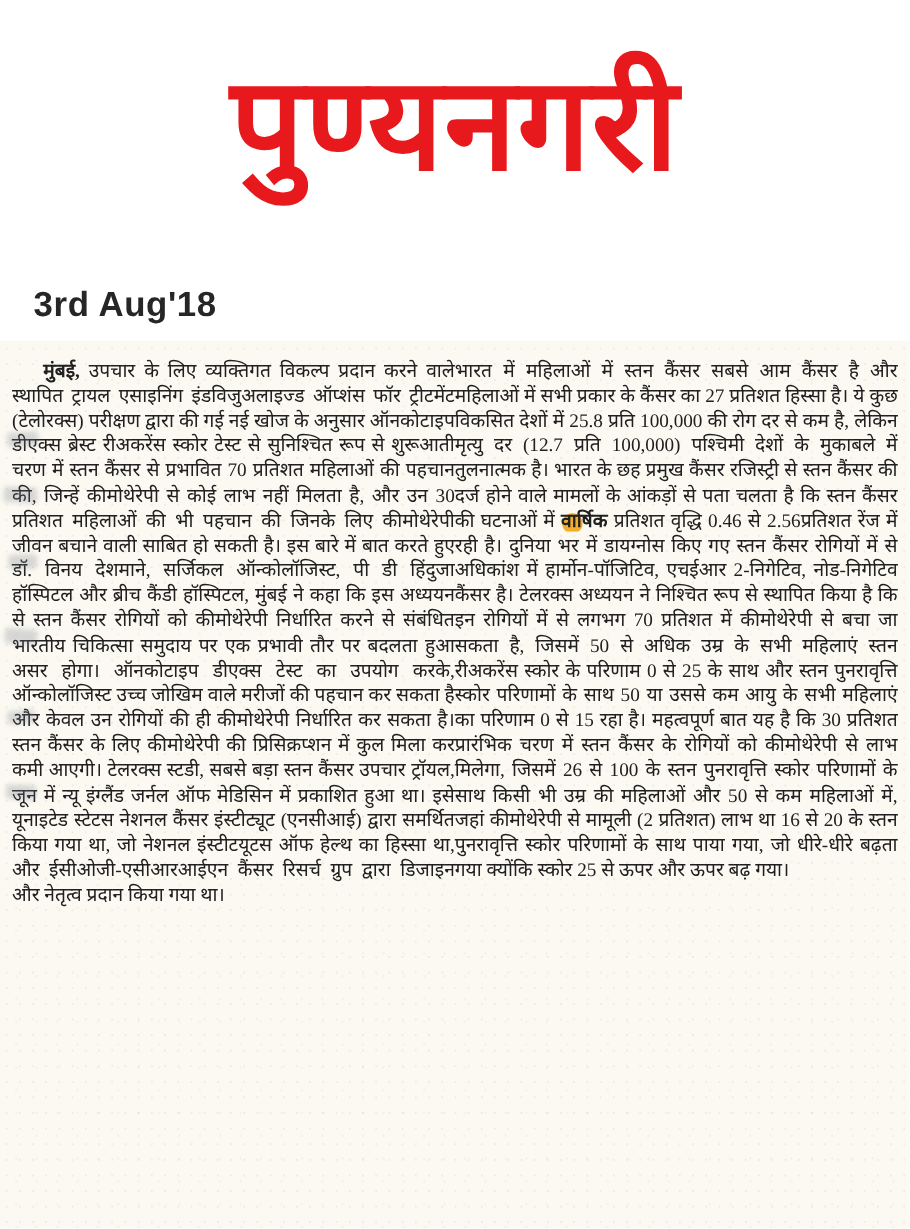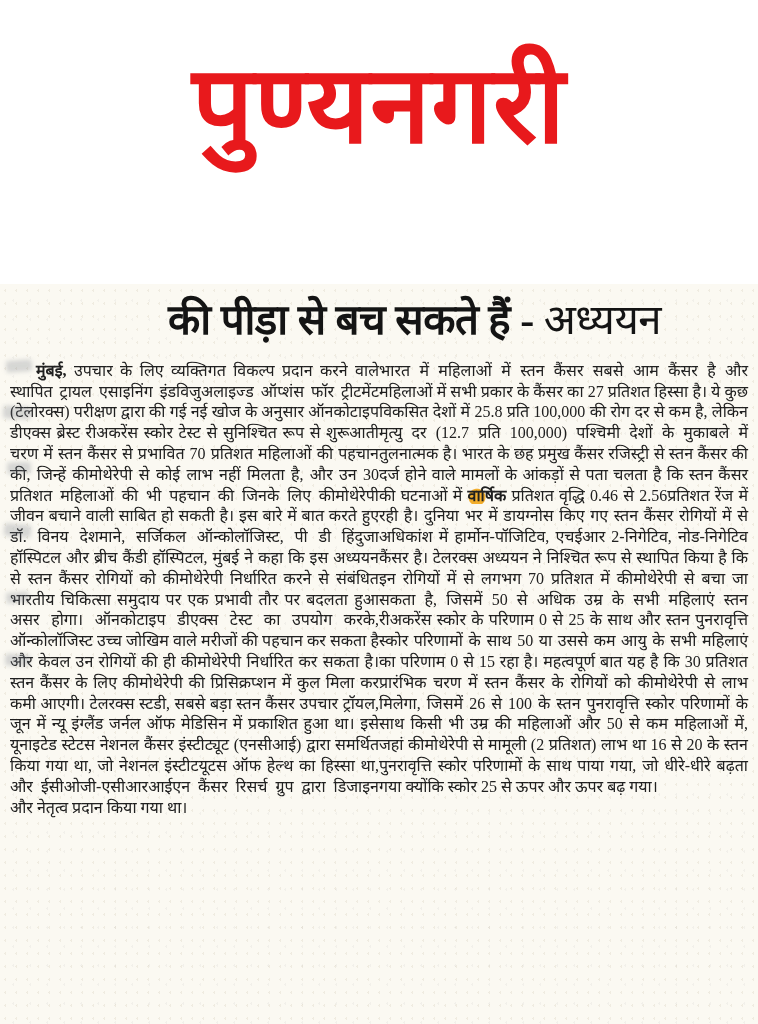--- a/index.html
+++ b/index.html
@@ -71,34 +71,34 @@
     font-weight:bold;
   }
 </style>
 </head>
 <body>
 
 <div class="page">
 
   <div class="masthead">पुण्यनगरी</div>
 
+  <div class="date">3rd Aug'18</div>
 
   <div class="clipping">
 
     <div class="torn-edge">
       <div class="smudge s1"></div>
       <div class="smudge s2"></div>
       <div class="smudge s3"></div>
       <div class="smudge s4"></div>
       <div class="smudge s5"></div>
       <div class="smudge s6"></div>
     </div>
 
     <h1 class="headline">
-      <span class="hl-line2"><span>की पीड़ा से बच सकते हैं - </span><span class="hl-suffix">अध्ययन</span></span>
     </h1>
 
     <div class="columns">
 
       <p class="col col-left"><span class="indent"></span><b class="lead">मुंबई,</b><span> उपचार के लिए व्यक्तिगत विकल्प प्रदान करने वाले स्थापित ट्रायल एसाइनिंग इंडविजुअलाइज्ड ऑप्शंस फॉर ट्रीटमेंट (टेलोरक्स) परीक्षण द्वारा की गई नई खोज के अनुसार ऑनकोटाइप डीएक्स ब्रेस्ट रीअकरेंस स्कोर टेस्ट से सुनिश्चित रूप से शुरूआती चरण में स्तन कैंसर से प्रभावित 70 प्रतिशत महिलाओं की पहचान की, जिन्हें कीमोथेरेपी से कोई लाभ नहीं मिलता है, और उन 30 प्रतिशत महिलाओं की भी पहचान की जिनके लिए कीमोथेरेपी जीवन बचाने वाली साबित हो सकती है। इस बारे में बात करते हुए डॉ. विनय देशमाने, सर्जिकल ऑन्कोलॉजिस्ट, पी डी हिंदुजा हॉस्पिटल और ब्रीच कैंडी हॉस्पिटल, मुंबई ने कहा कि इस अध्ययन से स्तन कैंसर रोगियों को कीमोथेरेपी निर्धारित करने से संबंधित भारतीय चिकित्सा समुदाय पर एक प्रभावी तौर पर बदलता हुआ असर होगा। ऑनकोटाइप डीएक्स टेस्ट का उपयोग करके, ऑन्कोलॉजिस्ट उच्च जोखिम वाले मरीजों की पहचान कर सकता है और केवल उन रोगियों की ही कीमोथेरेपी निर्धारित कर सकता है। स्तन कैंसर के लिए कीमोथेरेपी की प्रिसिक्रप्शन में कुल मिला कर कमी आएगी। टेलरक्स स्टडी, सबसे बड़ा स्तन कैंसर उपचार ट्रॉयल, जून में न्यू इंग्लैंड जर्नल ऑफ मेडिसिन में प्रकाशित हुआ था। इसे यूनाइटेड स्टेटस नेशनल कैंसर इंस्टीट्यूट (एनसीआई) द्वारा समर्थित किया गया था, जो नेशनल इंस्टीटयूटस ऑफ हेल्थ का हिस्सा था, और ईसीओजी-एसीआरआईएन कैंसर रिसर्च ग्रुप द्वारा डिजाइन और नेतृत्व प्रदान किया गया था।</span></p>
 
       <p class="col col-right"><span>भारत में महिलाओं में स्तन कैंसर सबसे आम कैंसर है और महिलाओं में सभी प्रकार के कैंसर का 27 प्रतिशत हिस्सा है। ये कुछ विकसित देशों में 25.8 प्रति 100,000 की रोग दर से कम है, लेकिन मृत्यु दर (12.7 प्रति 100,000) पश्चिमी देशों के मुकाबले में तुलनात्मक है। भारत के छह प्रमुख कैंसर रजिस्ट्री से स्तन कैंसर की दर्ज होने वाले मामलों के आंकड़ों से पता चलता है कि स्तन कैंसर की घटनाओं में </span><span class="hl-word">वार्षिक</span><span> प्रतिशत वृद्धि 0.46 से 2.56प्रतिशत रेंज में रही है। दुनिया भर में डायग्नोस किए गए स्तन कैंसर रोगियों में से अधिकांश में हार्मोन-पॉजिटिव, एचईआर 2-निगेटिव, नोड-निगेटिव कैंसर है। टेलरक्स अध्ययन ने निश्चित रूप से स्थापित किया है कि इन रोगियों में से लगभग 70 प्रतिशत में कीमोथेरेपी से बचा जा सकता है, जिसमें 50 से अधिक उम्र के सभी महिलाएं स्तन रीअकरेंस स्कोर के परिणाम 0 से 25 के साथ और स्तन पुनरावृत्ति स्कोर परिणामों के साथ 50 या उससे कम आयु के सभी महिलाएं का परिणाम 0 से 15 रहा है। महत्वपूर्ण बात यह है कि 30 प्रतिशत प्रारंभिक चरण में स्तन कैंसर के रोगियों को कीमोथेरेपी से लाभ मिलेगा, जिसमें 26 से 100 के स्तन पुनरावृत्ति स्कोर परिणामों के साथ किसी भी उम्र की महिलाओं और 50 से कम महिलाओं में, जहां कीमोथेरेपी से मामूली (2 प्रतिशत) लाभ था 16 से 20 के स्तन पुनरावृत्ति स्कोर परिणामों के साथ पाया गया, जो धीरे-धीरे बढ़ता गया क्योंकि स्कोर 25 से ऊपर और ऊपर बढ़ गया।</span></p>
 
     </div>
   </div>

